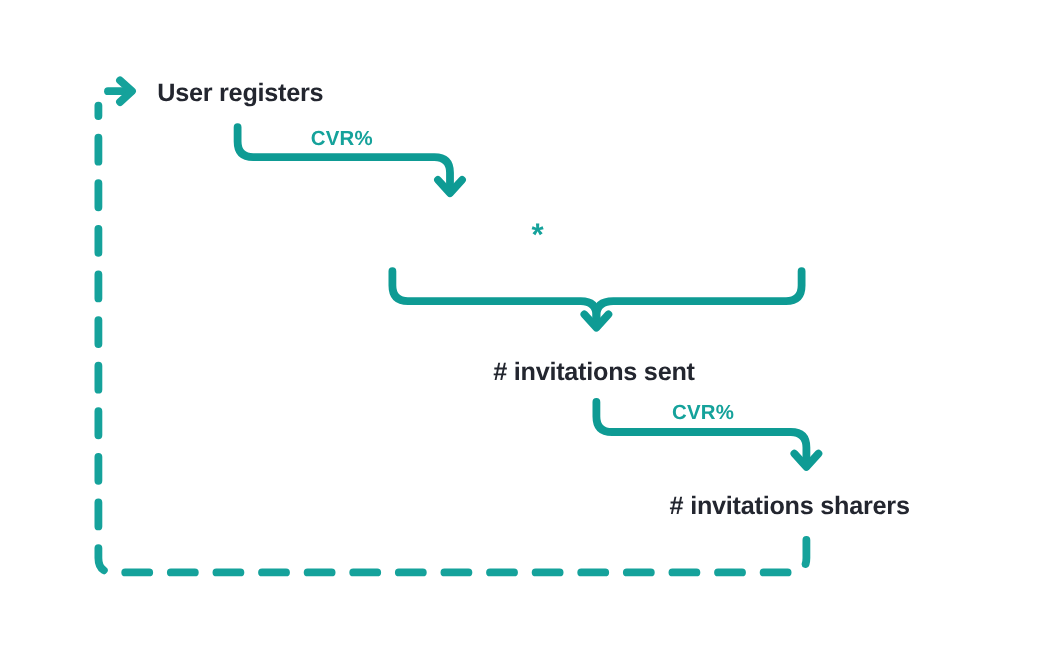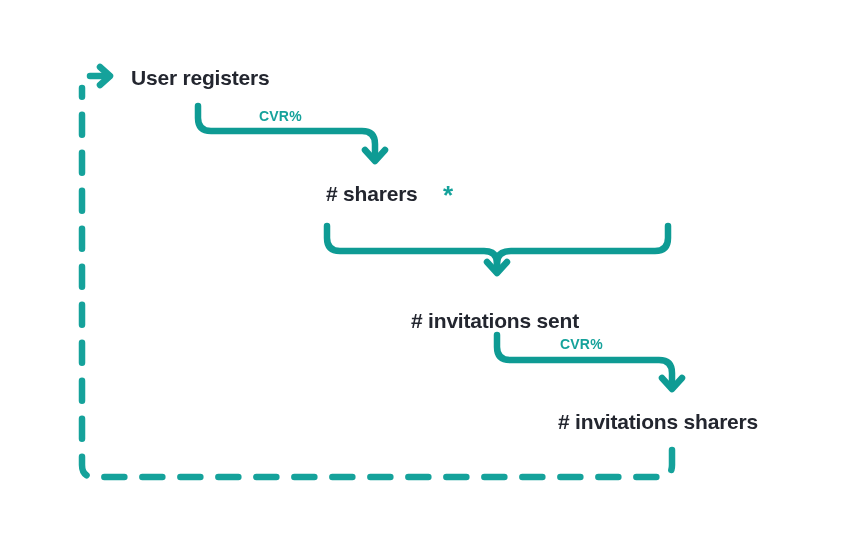--- a/index.html
+++ b/index.html
@@ -34,40 +34,40 @@
     font-size: 21px;
     line-height: 26px;
     color: #23262F;
     white-space: nowrap;
     letter-spacing: -0.2px;
   }
   .edge-label {
     position: absolute;
     font-family: "Liberation Sans", sans-serif;
     font-weight: bold;
-    font-size: 14px;
+    font-size: 17px;
     line-height: 20px;
     color: #15A29B;
     white-space: nowrap;
     letter-spacing: 0.2px;
   }
   .op-symbol {
     position: absolute;
     font-family: "Liberation Sans", sans-serif;
     font-weight: bold;
     font-size: 26px;
     line-height: 26px;
     color: #15A29B;
     white-space: nowrap;
   }
   #node-user-registers { left: 131px; top: 65px; }
   #node-sharers        { left: 326px; top: 181px; }
   #op-multiply         { left: 443px; top: 182px; }
   #node-sharers-per-user { left: 483px; top: 181px; }
-  #node-invitations-sent { left: 411px; top: 308px; }
+  #node-invitations-sent { left: 411px; top: 298px; }
   #node-invitations-accepted { left: 558px; top: 409px; }
   #edge-label-cvr-1 { left: 259px; top: 106px; }
   #edge-label-cvr-2 { left: 560px; top: 334px; }
 </style>
 </head>
 <body>
 
 <div id="diagram-root">
 
   <svg id="flow-svg" viewBox="0 0 864 540" xmlns="http://www.w3.org/2000/svg">
@@ -91,21 +91,20 @@
     </g>
 
     <g>
       <path d="M 497,335 L 497,347 Q 497,360 510,360 L 659,360 Q 672,360 672,373 L 672,387" fill="none" stroke="#0E9B94" stroke-width="6.5" stroke-linecap="round" stroke-linejoin="round"></path>
       <path d="M 662,378 L 672,389 L 682,378" fill="none" stroke="#0E9B94" stroke-width="6.5" stroke-linecap="round" stroke-linejoin="round"></path>
     </g>
   </svg>
 
   <div class="node-label" id="node-user-registers">User registers</div>
 
-  <div class="node-label" id="node-sharers"># sharers</div>
 
   <div class="op-symbol" id="op-multiply">*</div>
 
 
   <div class="node-label" id="node-invitations-sent"># invitations sent</div>
 
   <div class="node-label" id="node-invitations-accepted"># invitations sharers</div>
 
   <div class="edge-label" id="edge-label-cvr-1">CVR%</div>
 

